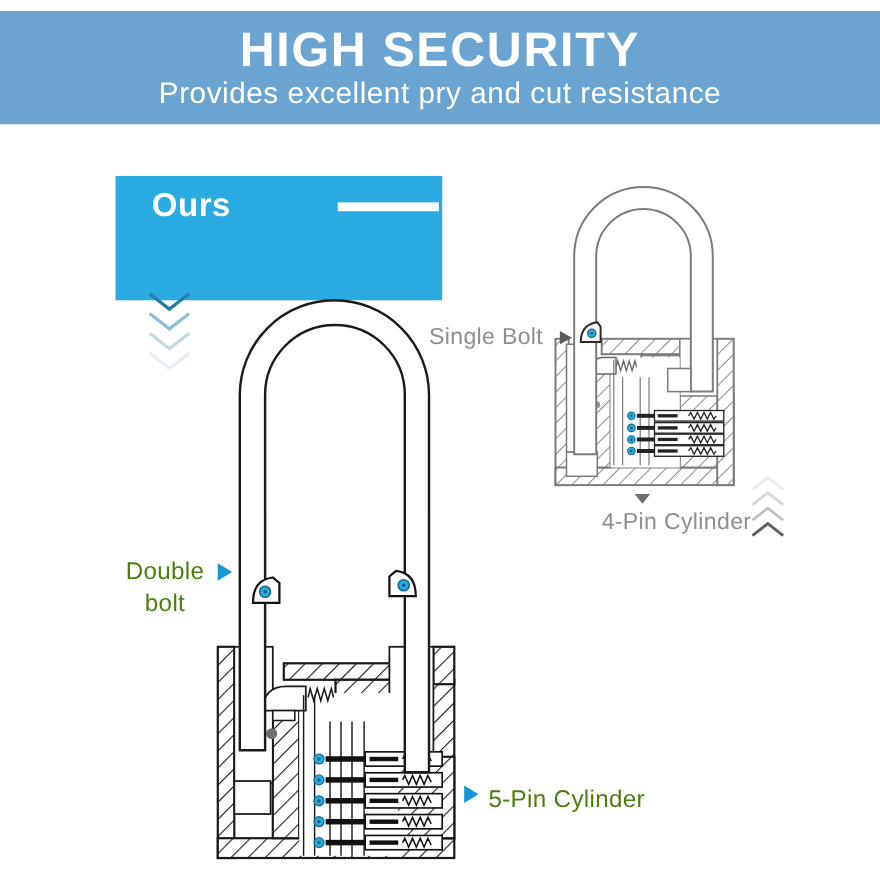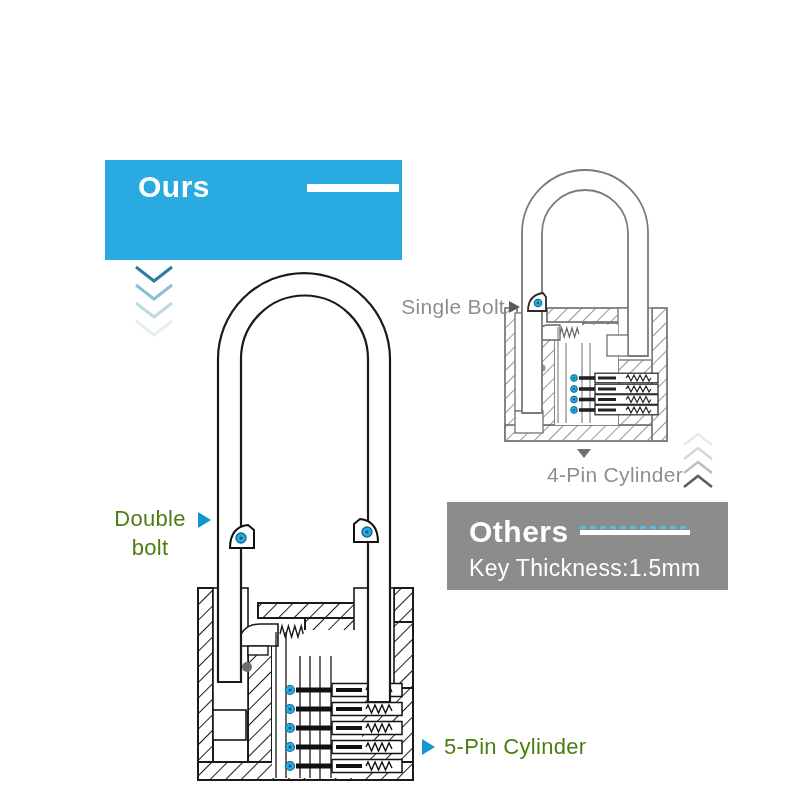--- a/index.html
+++ b/index.html
@@ -5,54 +5,58 @@
   html,body{margin:0;padding:0;background:#fff;}
   #canvas{position:relative;width:800px;height:800px;background:#fff;overflow:hidden;
           font-family:"Liberation Sans", sans-serif;}
   
   .banner{position:absolute;left:0;top:10px;width:800px;height:103px;background:#6BA4D0;
           display:flex;flex-direction:column;align-items:center;justify-content:center;gap:4px;}
   .banner-title{color:#fff;font-size:44px;font-weight:bold;letter-spacing:1.5px;line-height:1;}
   .banner-sub{color:#fff;font-size:27px;font-weight:400;letter-spacing:.5px;line-height:1;}
   
   .panel{position:absolute;color:#fff;}
-  .panel-ours{left:105px;top:160px;width:297px;height:100px;background:#29ABE2;}
+  .panel-ours{left:105px;top:160px;width:297px;height:113px;background:#29ABE2;}
   .panel-others{left:447px;top:502px;width:281px;height:88px;background:#8C8C8C;}
   .panel-name{position:absolute;left:33px;top:10px;font-size:30px;font-weight:bold;letter-spacing:.5px;}
   .panel-others .panel-name{left:22px;top:13px;}
   .panel-thick{position:absolute;left:33px;top:50px;font-size:23px;font-weight:400;letter-spacing:.3px;}
   .panel-others .panel-thick{left:22px;top:53px;}
   .key-line-ours{position:absolute;left:202px;top:24px;width:92px;height:8px;background:#fff;}
   .key-line-others{position:absolute;left:133px;top:24px;width:110px;}
   .key-dash{height:3px;background:repeating-linear-gradient(90deg,#4FC2E4 0 6px,transparent 6px 10px);}
   .key-thin{height:5px;background:#fff;margin-top:1px;}
   
   .lbl-blue{position:absolute;color:#4d7c0f;font-size:22px;letter-spacing:.3px;}
   .lbl-gray{position:absolute;color:#8E8E8E;font-size:21px;letter-spacing:.3px;}
   .double-bolt{left:104px;top:505px;width:92px;text-align:center;line-height:1.3;}
-  .five-pin{left:422px;top:734px;display:flex;align-items:center;gap:9px;}
-  .single-bolt{left:390px;top:295px;width:115px;text-align:right;}
+  .five-pin{left:422px;top:714px;display:flex;gap:9px;}
+  .single-bolt{left:390px;top:295px;width:115px;}
   .four-pin{left:515px;top:463px;width:200px;text-align:center;}
   
   .tri-right-blue{width:0;height:0;border-top:8px solid transparent;border-bottom:8px solid transparent;
                   border-left:13px solid #1496D2;}
   .arr-double{position:absolute;left:198px;top:512px;}
   .tri-right-gray{position:absolute;left:509px;top:301px;width:0;height:0;
                   border-top:6px solid transparent;border-bottom:6px solid transparent;
                   border-left:11px solid #5A5A5A;}
   .tri-down-gray{position:absolute;left:577px;top:449px;width:0;height:0;
                  border-left:7px solid transparent;border-right:7px solid transparent;
                  border-top:9px solid #6E6E6E;}
   .abs{position:absolute;}
 </style>
 </head>
 <body>
 
 <div id="canvas">
 
+  <div class="banner">
+    <div class="banner-title">HIGH SECURITY</div>
+    <div class="banner-sub">Provides excellent pry and cut resistance</div>
+  </div>
 
   <div class="panel panel-ours">
     <div class="panel-name">Ours</div>
     <div class="key-line-ours"></div>
   </div>
 
   <svg class="abs" style="left:133px;top:265px" width="42" height="88" viewBox="0 0 42 88">
     <polyline points="3,2 21,16 39,2" fill="none" stroke="#2B7CA3" stroke-width="3"></polyline>
     <polyline points="3,20 21,34 39,20" fill="none" stroke="#8FC0D1" stroke-width="3"></polyline>
     <polyline points="3,38 21,52 39,38" fill="none" stroke="#BFDAE2" stroke-width="3"></polyline>
@@ -182,28 +186,20 @@
     <circle cx="38" cy="140" r="1.2" fill="#0B5876"></circle>
   </svg>
 
   <svg class="abs" style="left:682px;top:432px" width="32" height="58" viewBox="0 0 32 58">
     <polyline points="2,13 16,2 30,13" fill="none" stroke="#E9E9E9" stroke-width="2.4"></polyline>
     <polyline points="2,27 16,16 30,27" fill="none" stroke="#D6D6D6" stroke-width="2.4"></polyline>
     <polyline points="2,41 16,30 30,41" fill="none" stroke="#BDBDBD" stroke-width="2.4"></polyline>
     <polyline points="2,55 16,44 30,55" fill="none" stroke="#5F5F5F" stroke-width="2.6"></polyline>
   </svg>
 
-  <div class="panel panel-others">
-    <div class="panel-name">Others</div>
-    <div class="key-line-others">
-      <div class="key-dash"></div>
-      <div class="key-thin"></div>
-    </div>
-    <div class="panel-thick">Key Thickness:1.5mm</div>
-  </div>
 
   <div class="lbl-blue double-bolt">Double bolt</div>
   <div class="tri-right-blue arr-double"></div>
 
   <div class="lbl-blue five-pin">
     <span class="tri-right-blue"></span>
     <span>5-Pin Cylinder</span>
   </div>
 
   <div class="lbl-gray single-bolt">Single Bolt</div>

